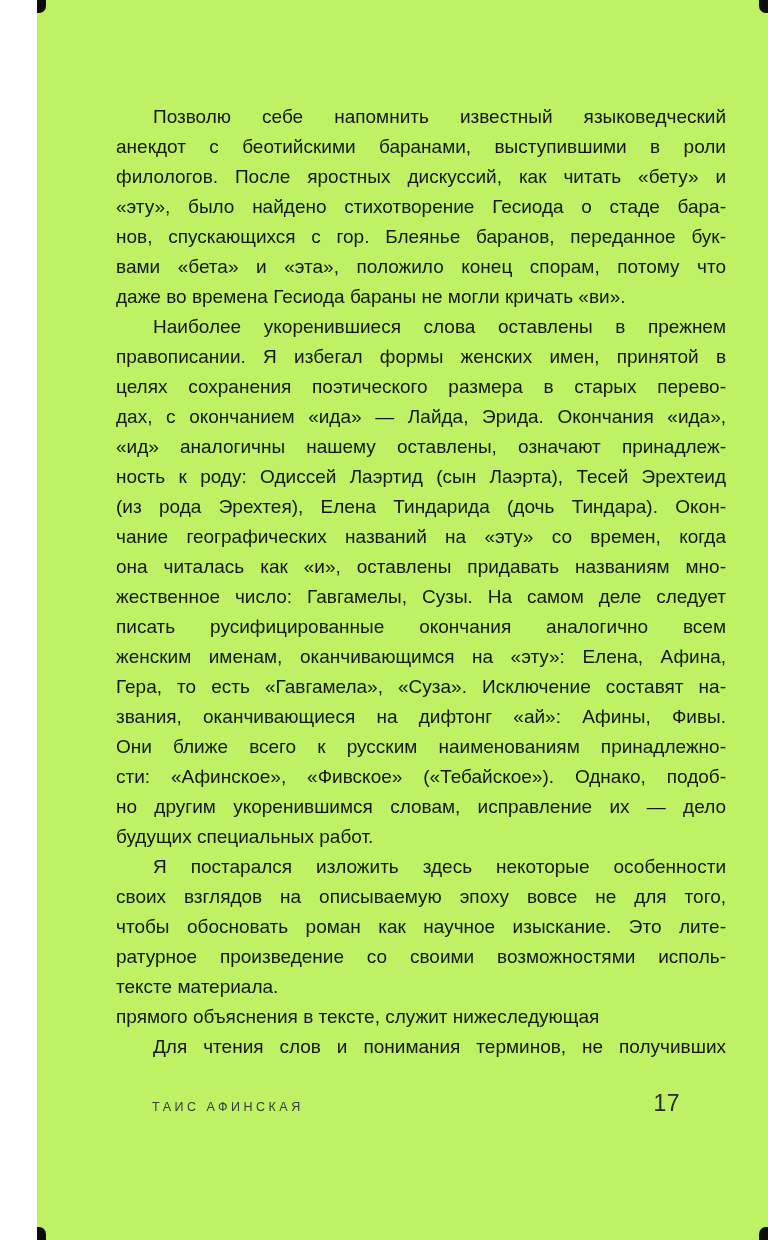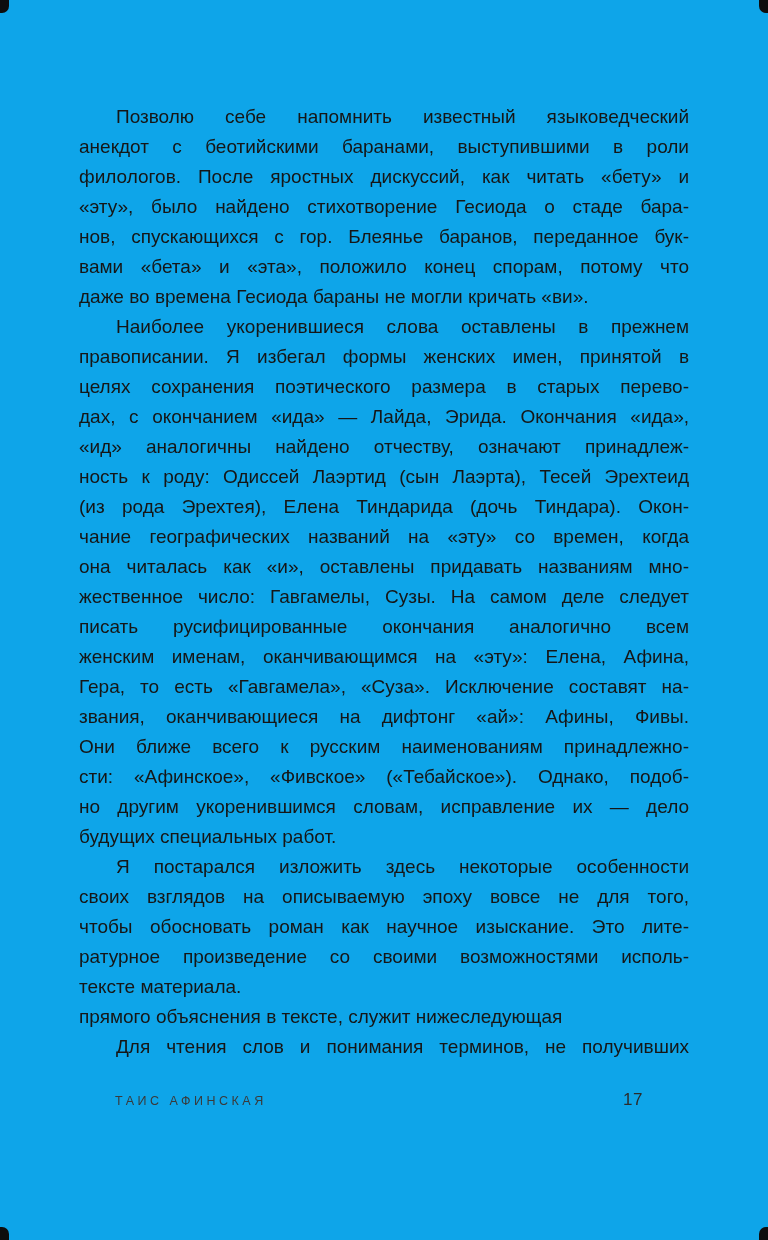--- a/index.html
+++ b/index.html
@@ -10,21 +10,22 @@
   body {
     width: 768px;
     height: 1240px;
     position: relative;
     overflow: hidden;
     font-family: "Liberation Sans", "DejaVu Sans", sans-serif;
   }
   .page {
     position: absolute;
     inset: 0;
-    background: #0ea5e9;
+    background: #bef264;
+    margin-left: 37px;
   }
   .text-block {
     position: absolute;
     left: 79px;
     top: 102px;
     width: 610px;
     color: #161616;
     font-size: 19px;
     line-height: 30px;
     font-weight: 500;
@@ -52,21 +53,21 @@
     gap: 45px;
   }
   .running-title {
     font-size: 12.5px;
     letter-spacing: 3.5px;
     color: #3a3a3a;
     padding-left: 36px;
     font-weight: 500;
   }
   .page-number {
-    font-size: 17px;
+    font-size: 23px;
     color: #2b2b2b;
     margin-right: 46px;
     letter-spacing: 0.5px;
   }
   .corner-mark {
     position: absolute;
     background: #0d0d0d;
   }
   .corner-tl { left: 0; top: 0; width: 9px; height: 13px; border-bottom-right-radius: 7px; }
   .corner-tr { right: 0; top: 0; width: 9px; height: 13px; border-bottom-left-radius: 7px; }
@@ -88,21 +89,21 @@
       <div class="line">анекдот с беотийскими баранами, выступившими в роли</div>
       <div class="line">филологов. После яростных дискуссий, как читать «бету» и</div>
       <div class="line">«эту», было найдено стихотворение Гесиода о стаде бара-</div>
       <div class="line">нов, спускающихся с гор. Блеянье баранов, переданное бук-</div>
       <div class="line">вами «бета» и «эта», положило конец спорам, потому что</div>
       <div class="line par-last">даже во времена Гесиода бараны не могли кричать «ви».</div>
       <div class="line first">Наиболее укоренившиеся слова оставлены в прежнем</div>
       <div class="line">правописании. Я избегал формы женских имен, принятой в</div>
       <div class="line">целях сохранения поэтического размера в старых перево-</div>
       <div class="line">дах, с окончанием «ида» — Лайда, Эрида. Окончания «ида»,</div>
-      <div class="line">«ид» аналогичны найдено отчеству, означают принадлеж-</div>
+      <div class="line">«ид» аналогичны нашему оставлены, означают принадлеж-</div>
       <div class="line">ность к роду: Одиссей Лаэртид (сын Лаэрта), Тесей Эрехтеид</div>
       <div class="line">(из рода Эрехтея), Елена Тиндарида (дочь Тиндара). Окон-</div>
       <div class="line">чание географических названий на «эту» со времен, когда</div>
       <div class="line">она читалась как «и», оставлены придавать названиям мно-</div>
       <div class="line">жественное число: Гавгамелы, Сузы. На самом деле следует</div>
       <div class="line">писать русифицированные окончания аналогично всем</div>
       <div class="line">женским именам, оканчивающимся на «эту»: Елена, Афина,</div>
       <div class="line">Гера, то есть «Гавгамела», «Суза». Исключение составят на-</div>
       <div class="line">звания, оканчивающиеся на дифтонг «ай»: Афины, Фивы.</div>
       <div class="line">Они ближе всего к русским наименованиям принадлежно-</div>

